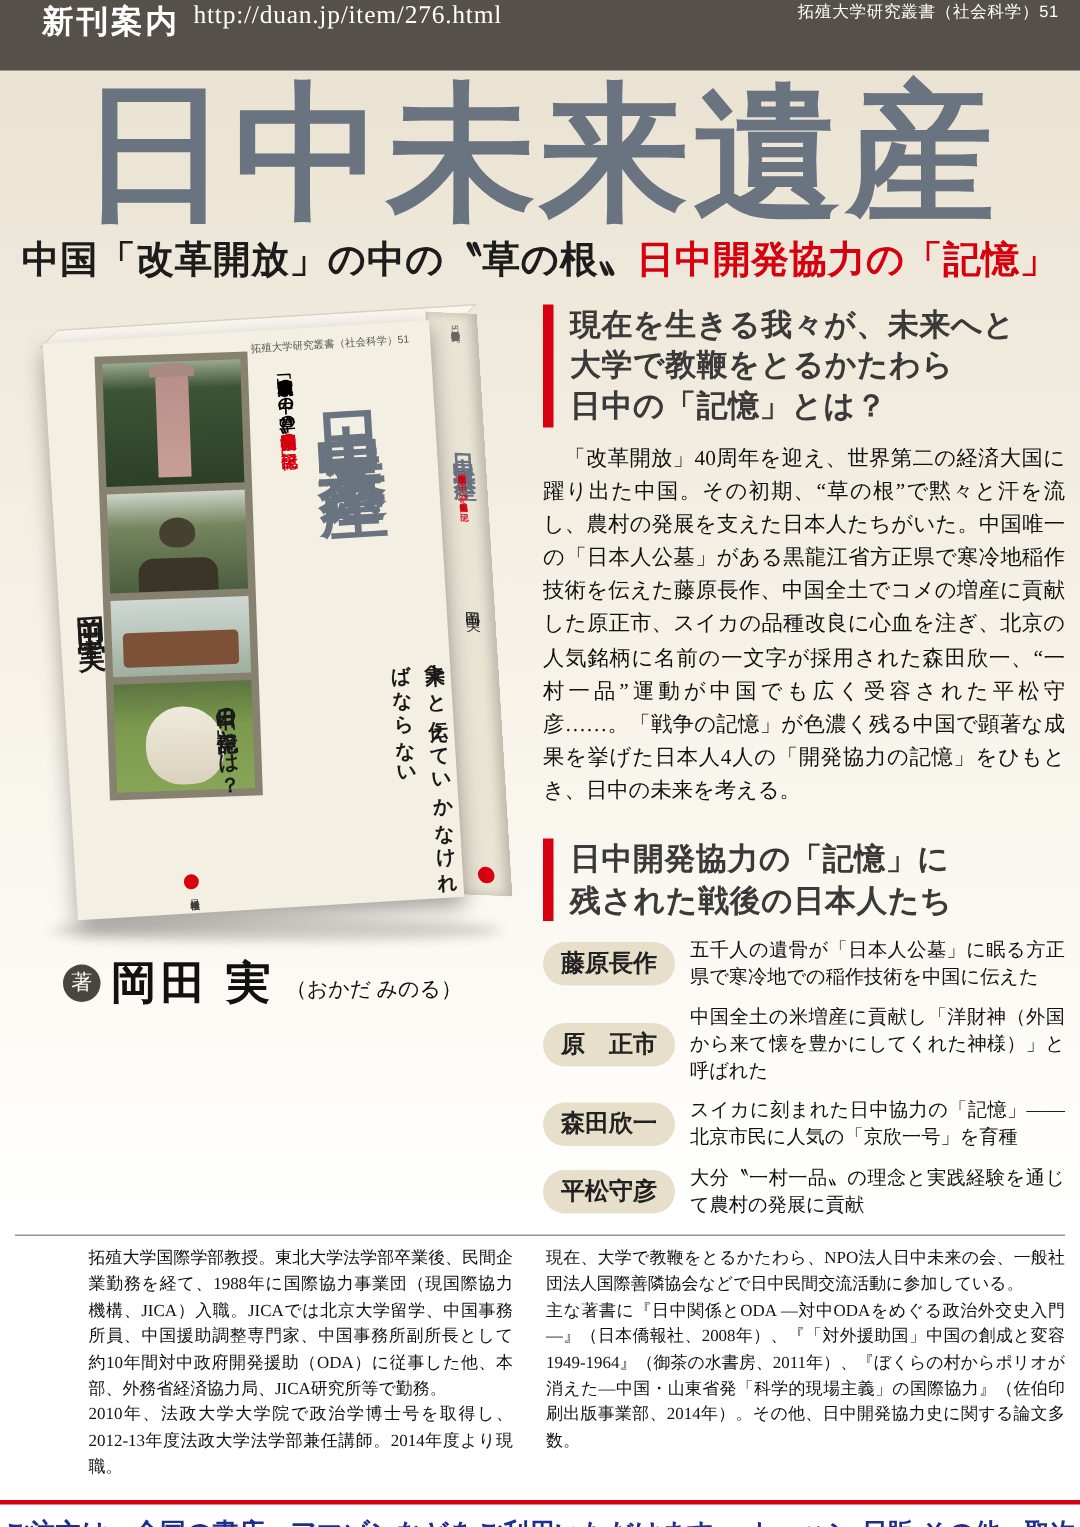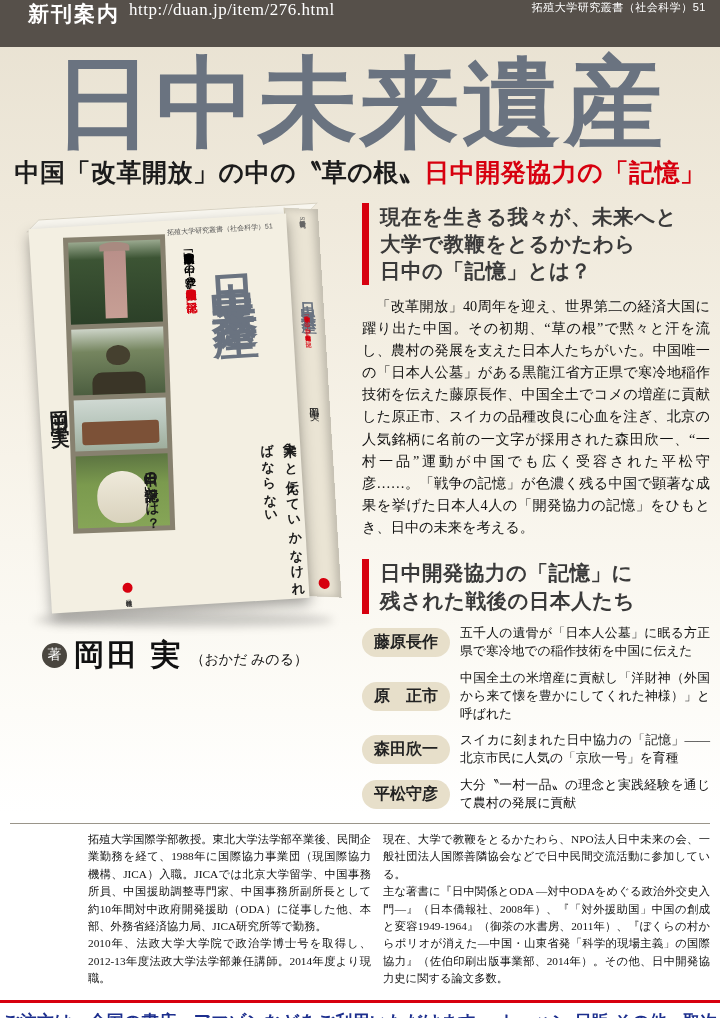--- a/index.html
+++ b/index.html
@@ -94,21 +94,21 @@
                text-align:justify; color:#111; text-indent:1em; }
   .people-heading { margin-top:21px; }
   .people { margin-top:10px; }
   .person { display:flex; gap:10px; margin-top:8px; align-items:center; }
   .person-badge { background:#e7dfca; border-radius:15px; flex:0 0 88px; text-align:center;
                   font-weight:bold; font-size:16px; padding:4px 2px; color:#222; }
   .person-desc { font-family:"Liberation Serif",serif; font-size:12.8px; line-height:1.4; color:#111; padding-top:1px; text-align:justify; }
 
   
   .bio-divider { border:none; border-top:1px solid #9a958a; margin:10px 10px 7px 10px; }
-  .bio-row { display:flex; gap:12px; padding:0 10px 0 88px; }
+  .bio-row { display:flex; gap:22px; padding:0 10px 0 59px; }
   .bio-col { font-family:"Liberation Serif",serif; font-size:11.3px; line-height:1.54; text-align:justify; color:#111; }
   .bio-col.left { flex:0 0 283px; }
   .bio-col.right { flex:1; }
 
   
   .order-bar { margin-top:12px; border-top:3px solid #d7000f; background:#fff; text-align:center;
                padding:7px 0 6px; color:#1d2f8e; font-weight:bold; font-size:17px; letter-spacing:0.3px; }
   .order-bar .agents { margin-left:6px; }
   .order-bar .code { margin-left:16px; }
 </style>

